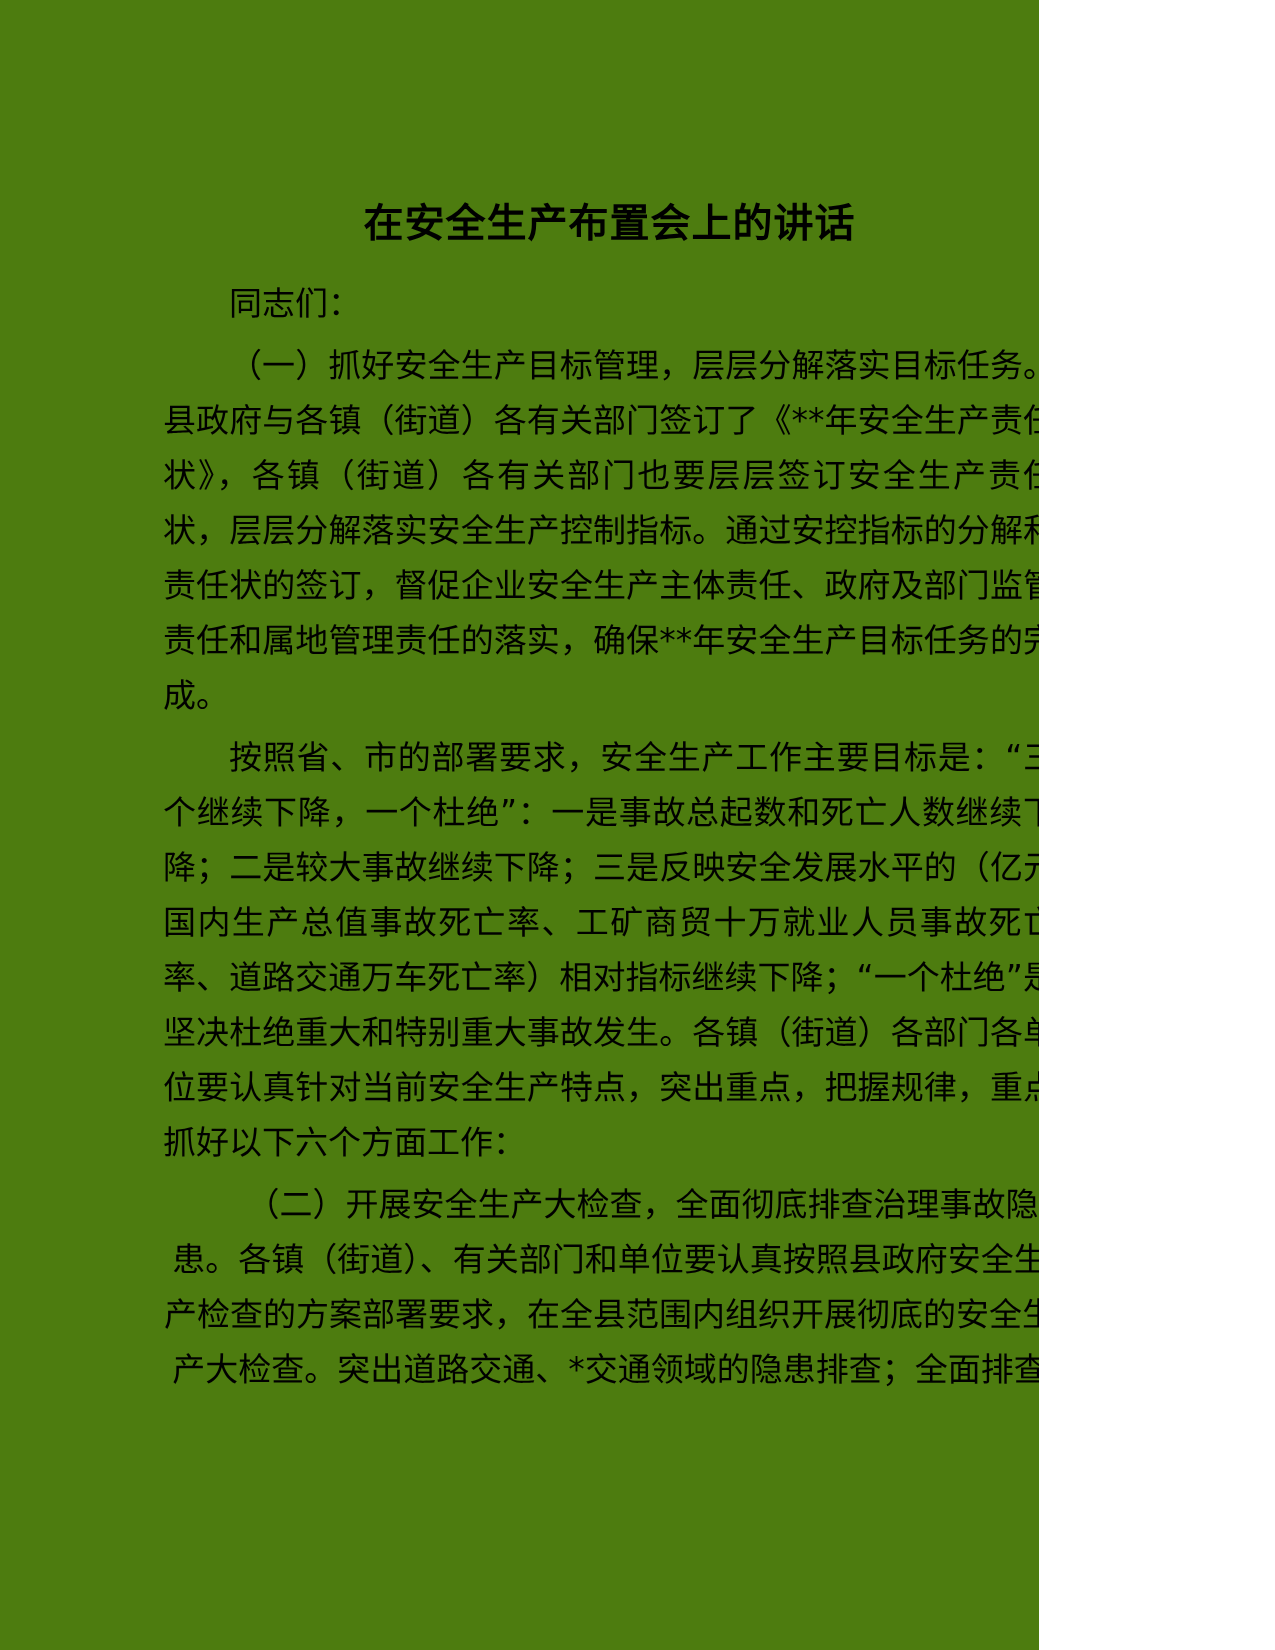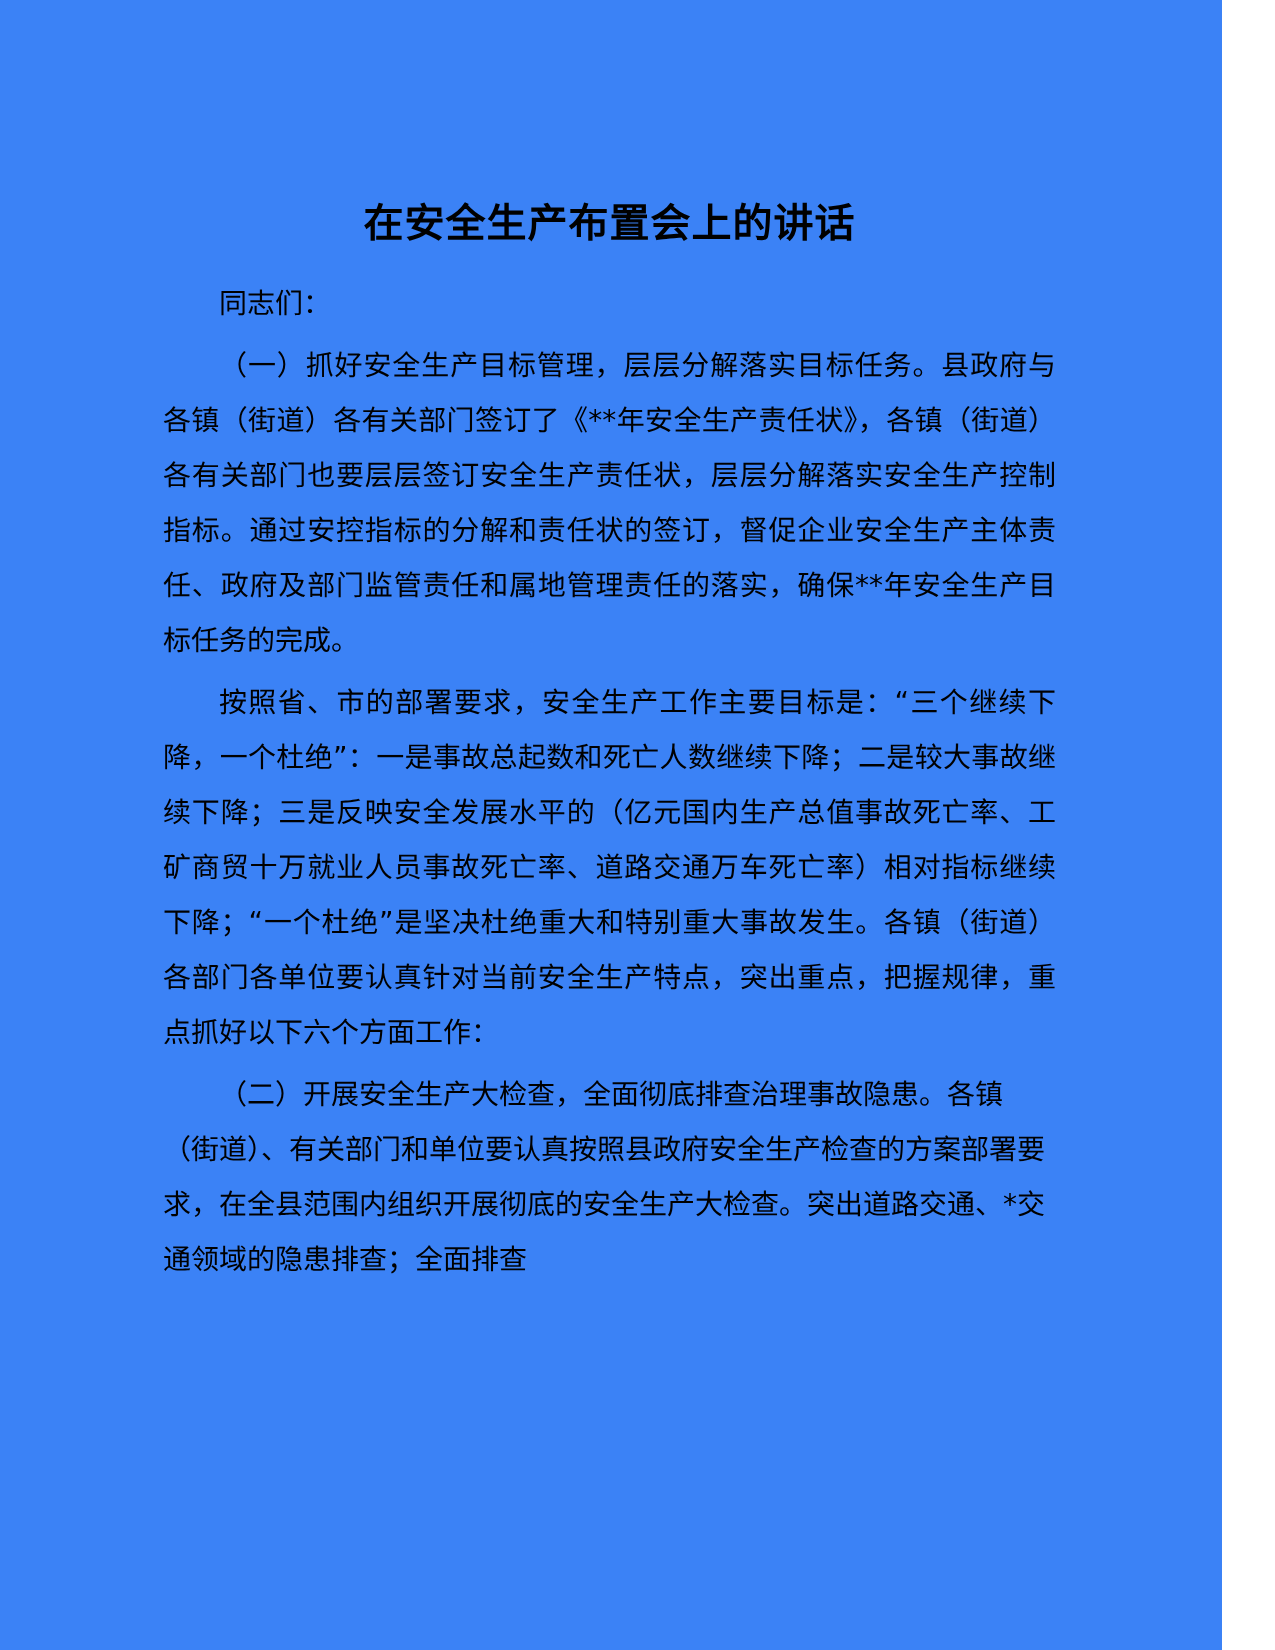--- a/index.html
+++ b/index.html
@@ -7,23 +7,23 @@
     margin: 0;
     padding: 0;
     background: #ffffff;
   }
   body {
     font-family: "DejaVu Sans", "Liberation Sans", sans-serif;
     color: #000000;
   }
   .page {
     position: relative;
-    width: 1222px;
+    width: 1039px;
     height: 1650px;
-    background: #3b82f6;
+    background: #4d7c0f;
     box-sizing: border-box;
     overflow: hidden;
   }
   .page-inner {
     position: absolute;
     left: 163px;
     top: 0;
     width: 893px;
   }
   .doc-title {
@@ -31,34 +31,34 @@
     font-weight: 700;
     text-align: center;
     letter-spacing: 1px;
     line-height: 1.35;
     margin: 0;
     padding-top: 196px;
     padding-bottom: 26px;
     color: #000000;
   }
   .para {
-    font-size: 28px;
+    font-size: 33px;
     line-height: 55px;
     text-align: justify;
     text-justify: inter-ideograph;
     margin: 0 0 7px 0;
     color: #000000;
     word-break: break-all;
     letter-spacing: 0px;
   }
   .para.indent {
     text-indent: 2em;
   }
   .para.last-loose {
-    text-align: left;
+    text-align: center;
   }
 </style>
 </head>
 <body>
 
 <div class="page">
   <div class="page-inner">
 
     <h1 class="doc-title">在安全生产布置会上的讲话</h1>
 

